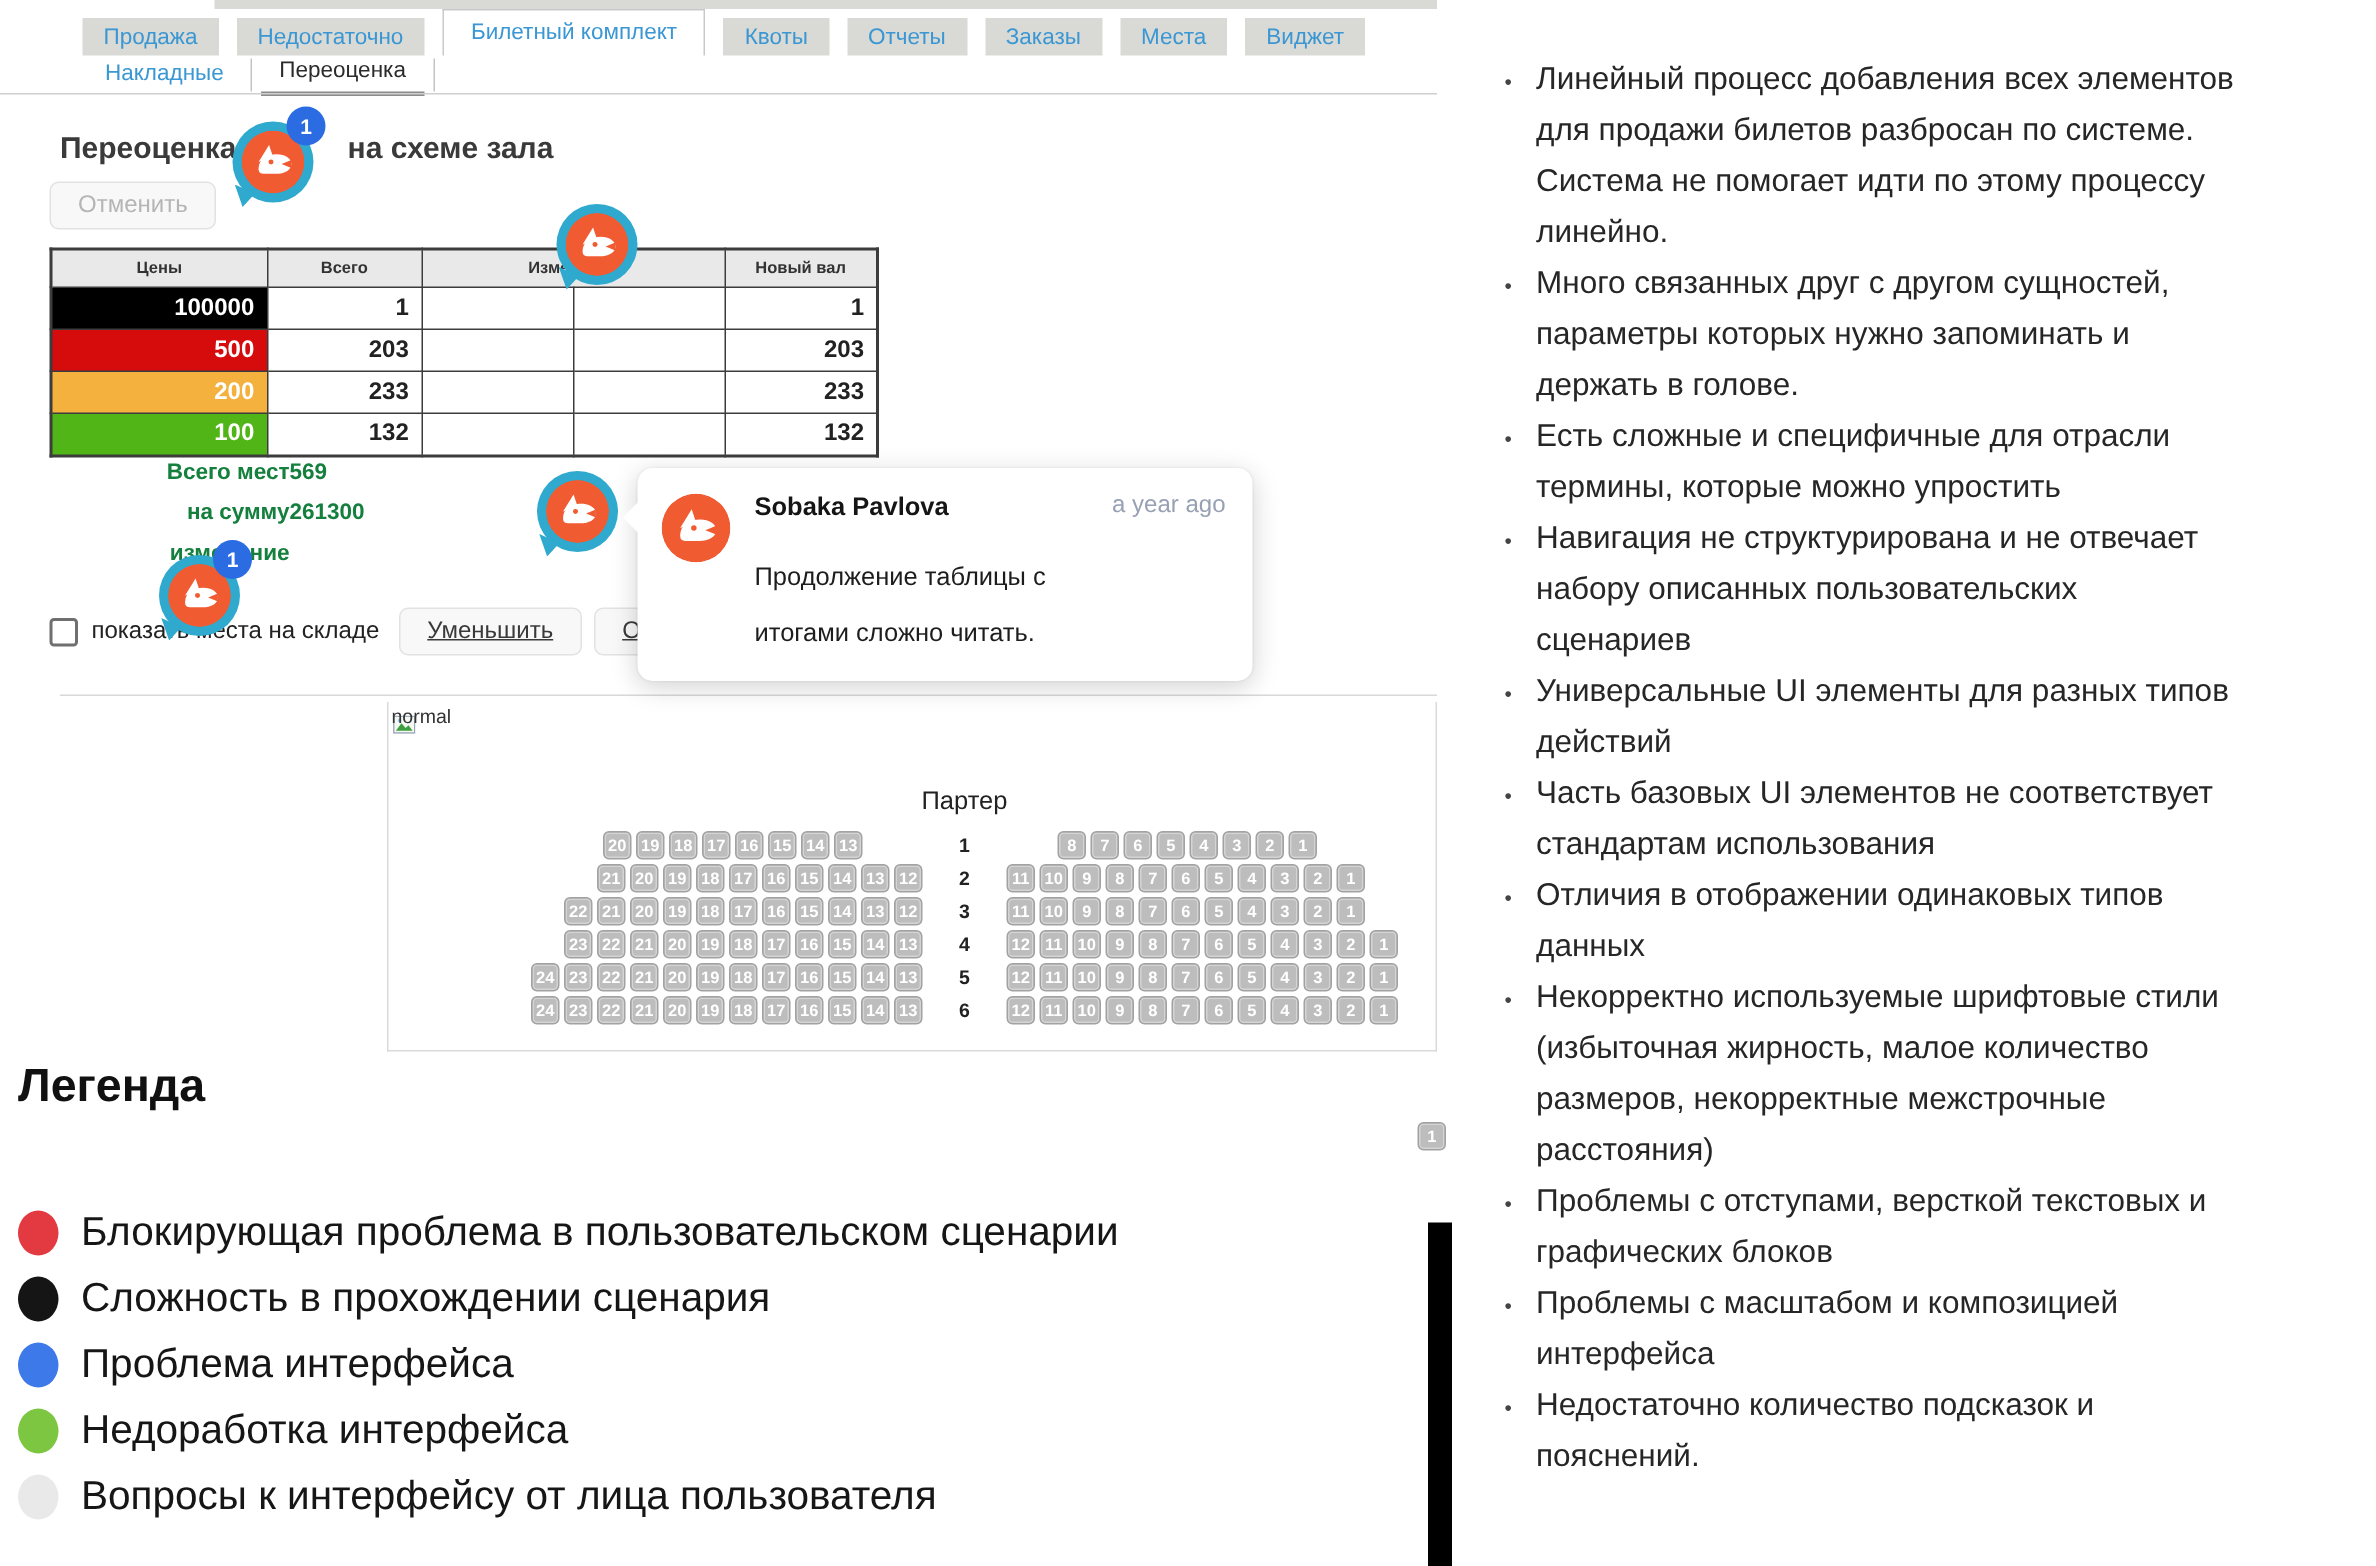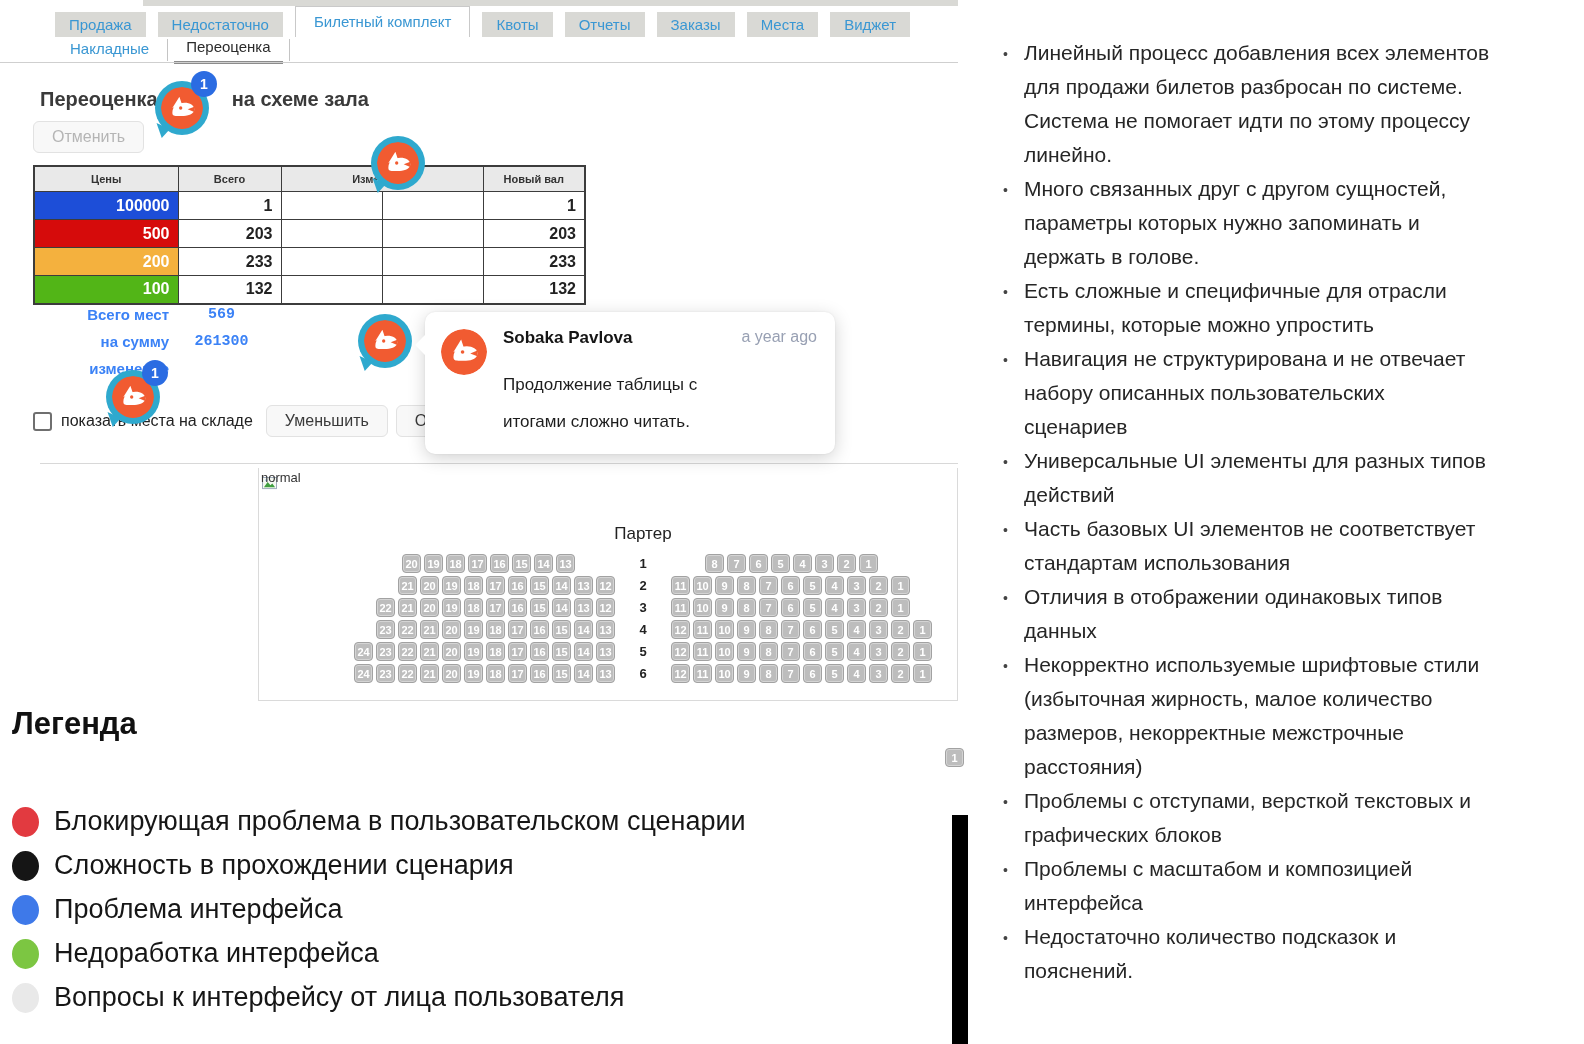--- a/index.html
+++ b/index.html
@@ -15,34 +15,34 @@
   .subtab{color:#3a97d3;padding:2px 12px 6px;cursor:pointer;}
   .subtab.active{color:#2b2b2b;border-bottom:3px solid #8c8c8c;}
   .subtab-sep{width:1px;height:22px;background:#c4c4c4;margin:0 6px;}
   .hr1{position:absolute;left:0;top:62px;width:958px;height:1px;background:#cfcfcf;}
 
   
   .page-title{position:absolute;left:40px;top:88px;font-size:20px;font-weight:bold;color:#3a3a3a;display:flex;gap:74px;}
   .actions{position:absolute;left:33px;top:121px;display:flex;gap:10px;}
   .btn{background:#f8f8f8;border:1px solid #e2e2e2;border-radius:6px;font-size:16px;
        padding:6px 18px;color:#b5b5b5;font-family:inherit;cursor:pointer;}
-  .btn.dark{color:#3a3a3a;}
+  .btn.dark{color:#3a3a3a;text-decoration:underline;}
 
   
   .price-table{position:absolute;left:33px;top:165px;border-collapse:collapse;border:2px solid #3c3c3c;}
   .price-table th,.price-table td{border:1px solid #3c3c3c;box-sizing:border-box;}
   .price-table th{background:#e9e9e9;font-size:11px;color:#333;padding:6px 12px;font-weight:bold;}
   .price-table td{height:28px;font-size:16px;font-weight:bold;}
   .c-price{width:144px;} .c-total{width:103px;} .c-chg{width:101px;} .c-new{width:102px;}
   td.price{color:#fff;text-align:right;padding-right:8px;}
   td.num{text-align:right;padding-right:8px;color:#222;}
-  .totals{position:absolute;left:27px;top:306px;font-size:15px;font-weight:bold;color:#3b82f6;}
+  .totals{position:absolute;left:51px;top:306px;font-size:15px;font-weight:bold;color:#15803d;}
   .totals .trow{display:flex;margin-bottom:10px;}
   .totals .lbl{width:142px;text-align:right;}
-  .totals .val{width:105px;text-align:center;font-family:Liberation Mono, monospace;}
+  .totals .val{width:105px;text-align:left;}
 
   
   .controls{position:absolute;left:33px;top:405px;display:flex;align-items:center;}
   .checkbox{width:15px;height:15px;border:2px solid #6f6f6f;border-radius:3px;margin-right:9px;background:#fff;cursor:pointer;}
   .checkbox-label{font-size:16px;color:#222;margin-right:13px;}
   .controls .btn{margin-right:8px;}
 
   
   .hr2{position:absolute;left:40px;top:463px;width:918px;height:1px;background:#d8d8d8;}
   .seatmap{position:absolute;left:258px;top:468px;width:700px;height:233px;border:1px solid #dadada;border-top:none;box-sizing:border-box;}
@@ -137,21 +137,21 @@
     <thead id="price-head">
         <tr>
           <th class="c-price">Цены</th>
           <th class="c-total">Всего</th>
           <th class="c-chg" colspan="2">Изменение</th>
           <th class="c-new">Новый вал</th>
         </tr>
       </thead>
     <tbody id="price-body">
         <tr>
-          <td class="price c-price" style="background: #1d4ed8;">100000</td>
+          <td class="price c-price" style="background: #000000;">100000</td>
           <td class="num c-total">1</td>
           <td class="num c-chg"></td>
           <td class="num c-chg"></td>
           <td class="num c-new">1</td>
         </tr>
         <tr>
           <td class="price c-price" style="background: rgb(214, 11, 11);">500</td>
           <td class="num c-total">203</td>
           <td class="num c-chg"></td>
           <td class="num c-chg"></td>

